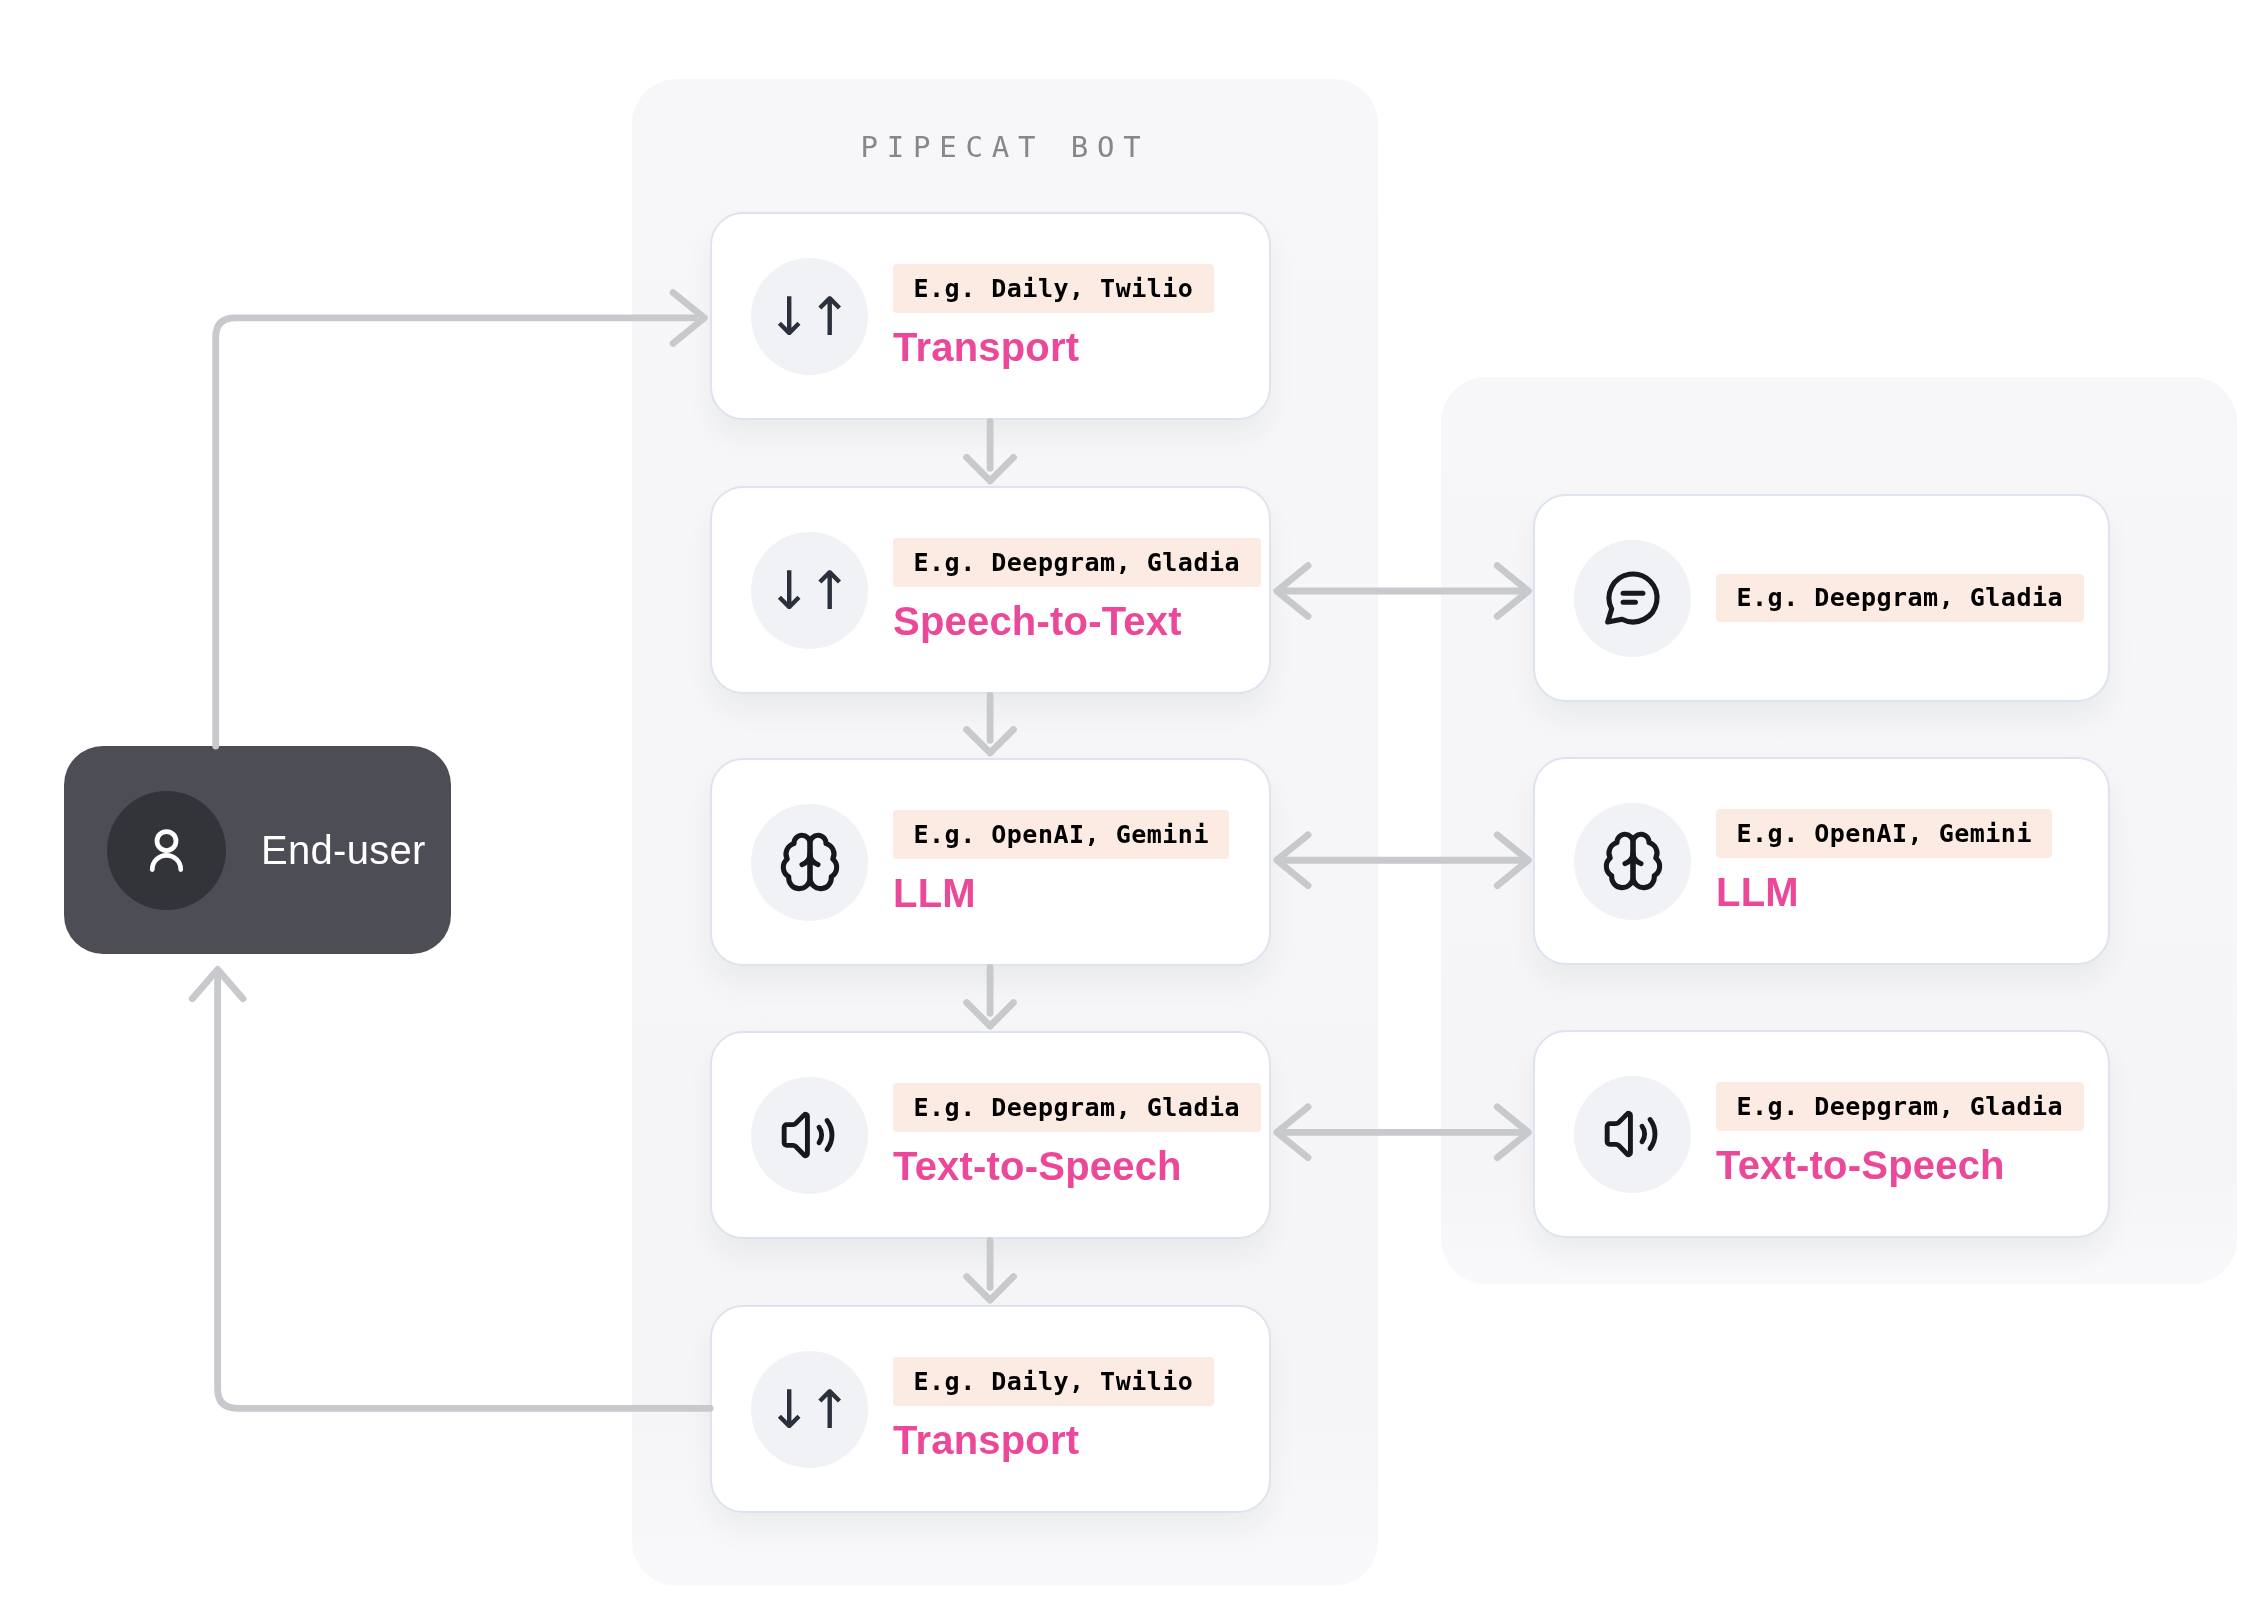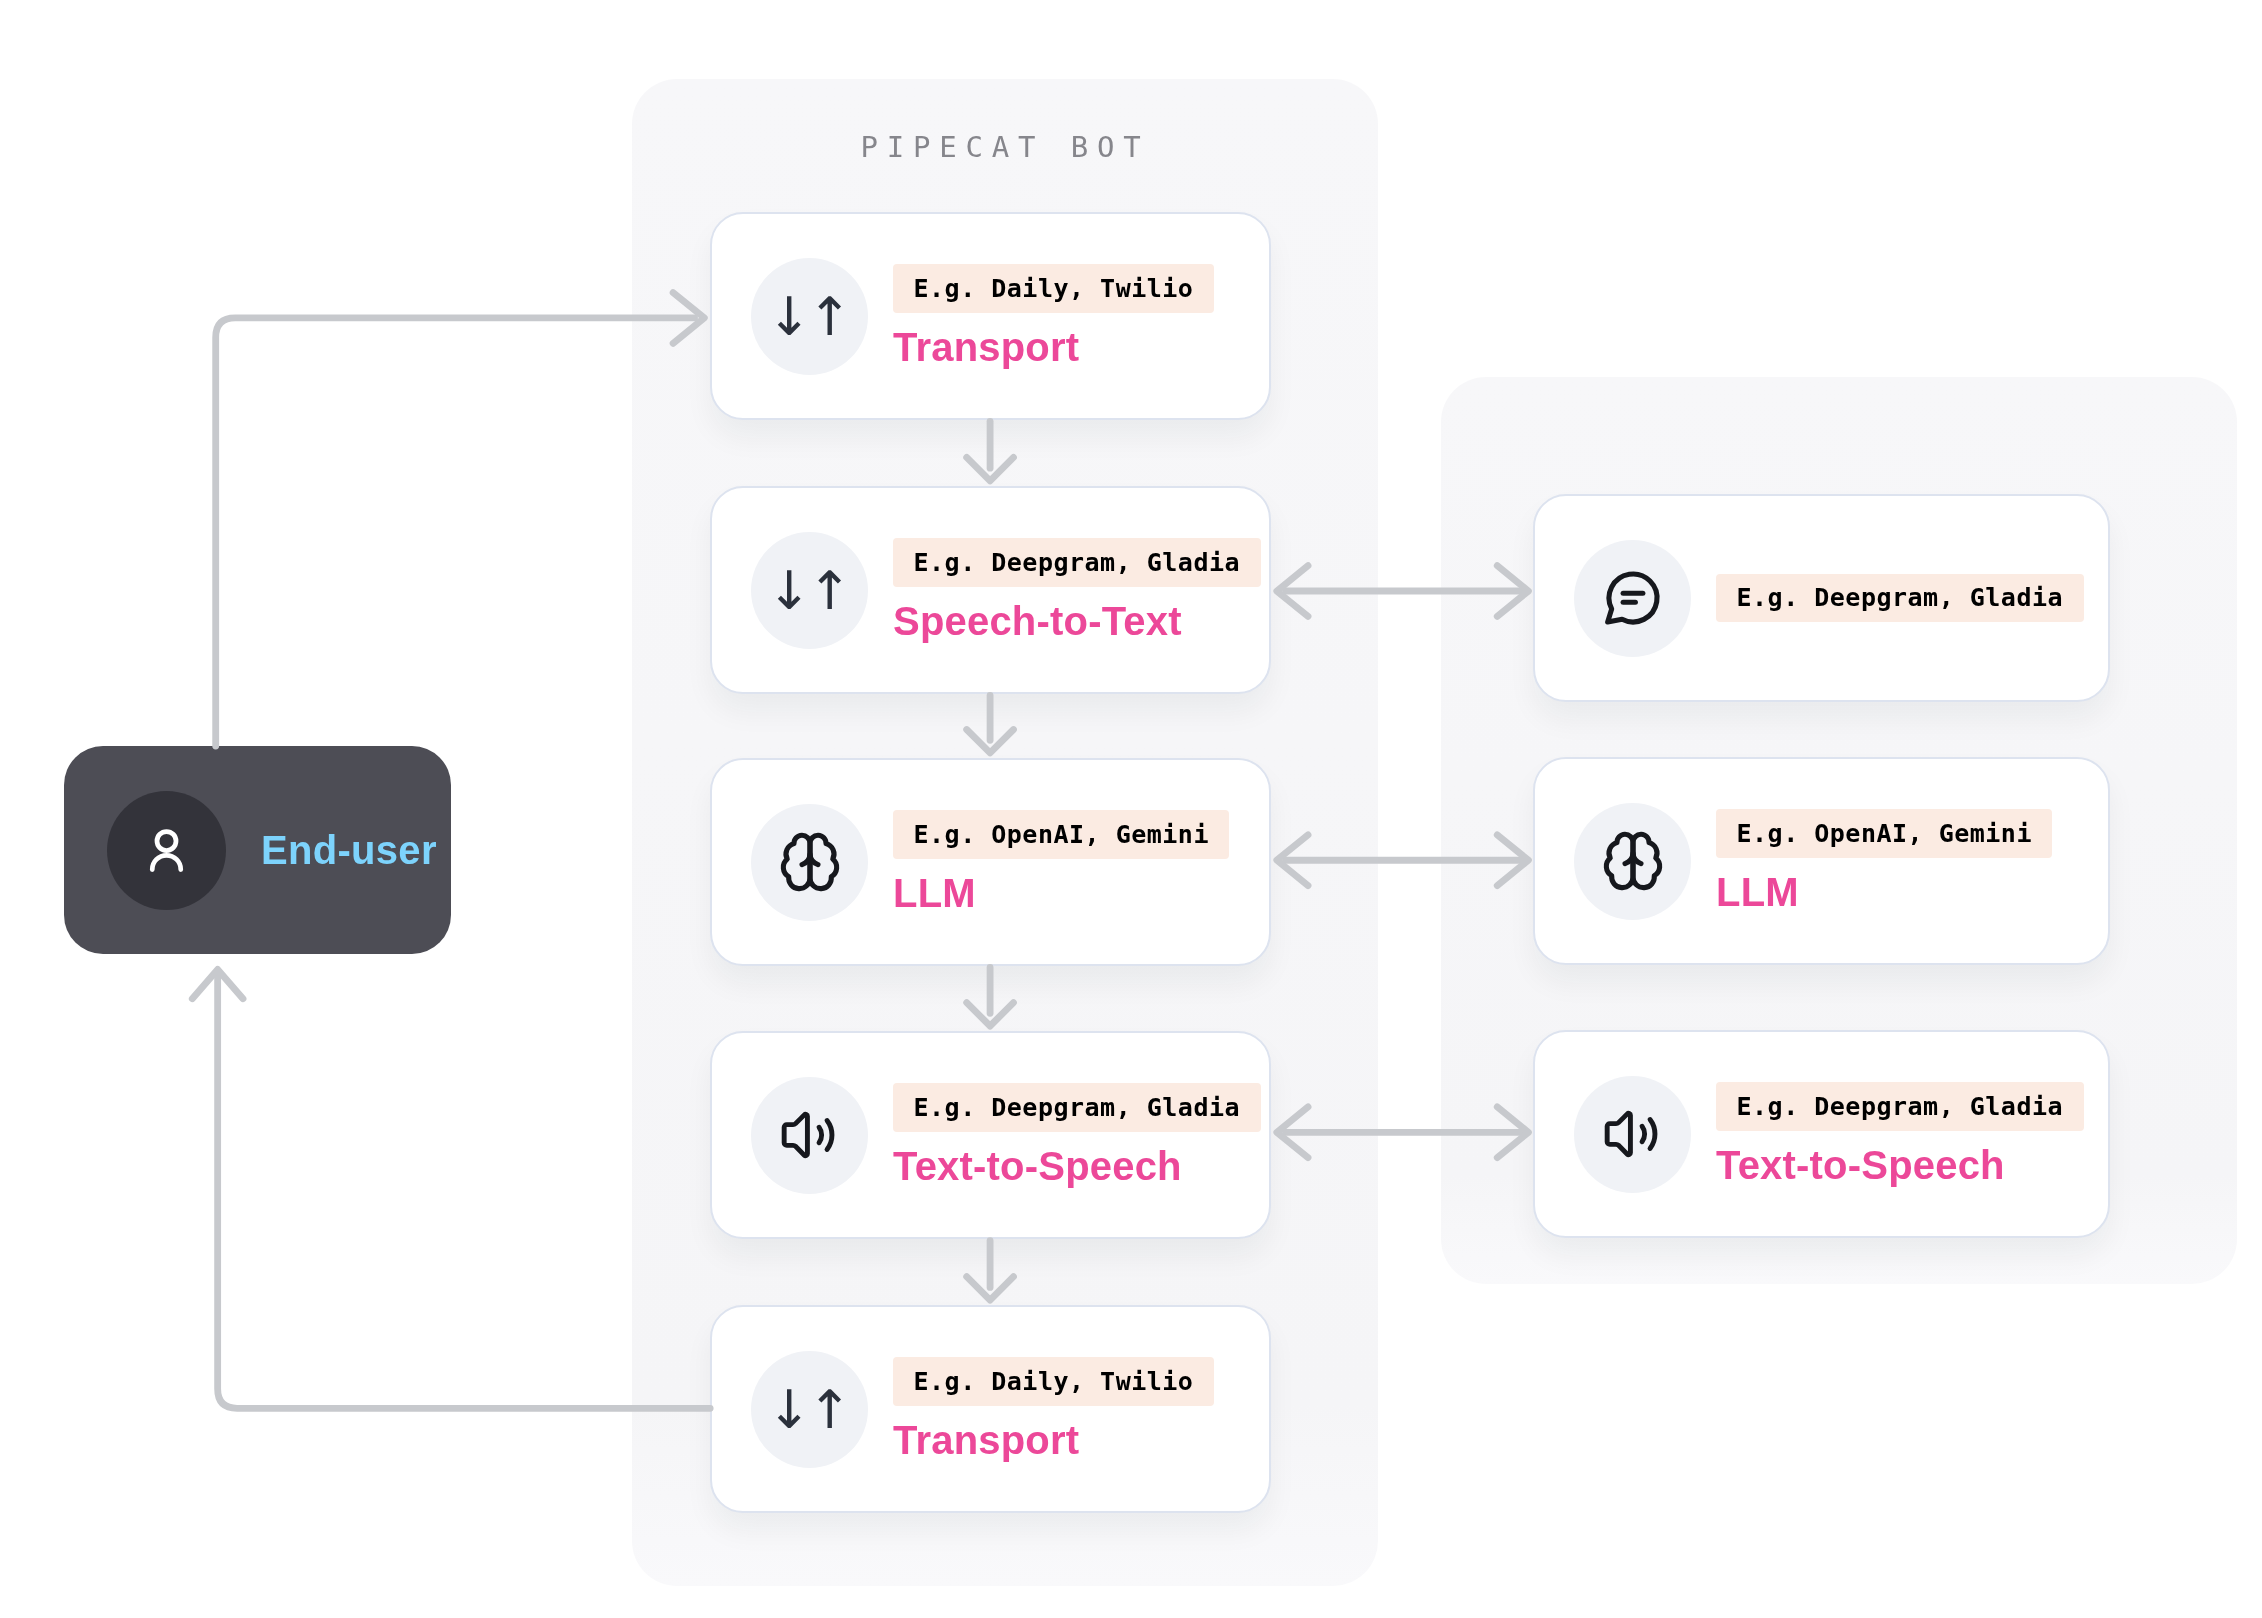--- a/index.html
+++ b/index.html
@@ -32,21 +32,21 @@
   .badge{font-family:"DejaVu Sans Mono",monospace;font-weight:700;font-size:25px;
          color:#000000;background:#fbebe2;border-radius:4px;padding:10.7px 20.5px;
          letter-spacing:0.5px;white-space:nowrap;line-height:1.1;}
   .card-title{font-size:40px;font-weight:700;color:#ec4899;letter-spacing:0.2px;line-height:1.05;}
 
   .end-user{position:absolute;left:64px;top:746px;width:387px;height:208px;border-radius:39px;
             background:#4d4d55;display:flex;align-items:center;gap:35px;padding-left:43px;
             box-sizing:border-box;}
   .avatar{flex:0 0 auto;width:119px;height:119px;border-radius:50%;background:#33333a;
           display:flex;align-items:center;justify-content:center;}
-  .end-user-label{color:#7dd3fc;font-size:40px;font-weight:700;letter-spacing:0.3px;}
+  .end-user-label{color:#ffffff;font-size:40px;font-weight:400;letter-spacing:0.3px;}
 
   #connectors{position:absolute;left:0;top:0;width:2263px;height:1619px;pointer-events:none;}
   .flow{stroke:#c7c9cd;stroke-width:7;fill:none;stroke-linecap:round;stroke-linejoin:round;}
 
   .mono-icon{stroke:#16181d;stroke-width:1.9;fill:none;stroke-linecap:round;stroke-linejoin:round;}
   .white-icon{stroke:#ffffff;stroke-width:2;fill:none;stroke-linecap:round;stroke-linejoin:round;}
 </style>
 </head>
 <body>
 

